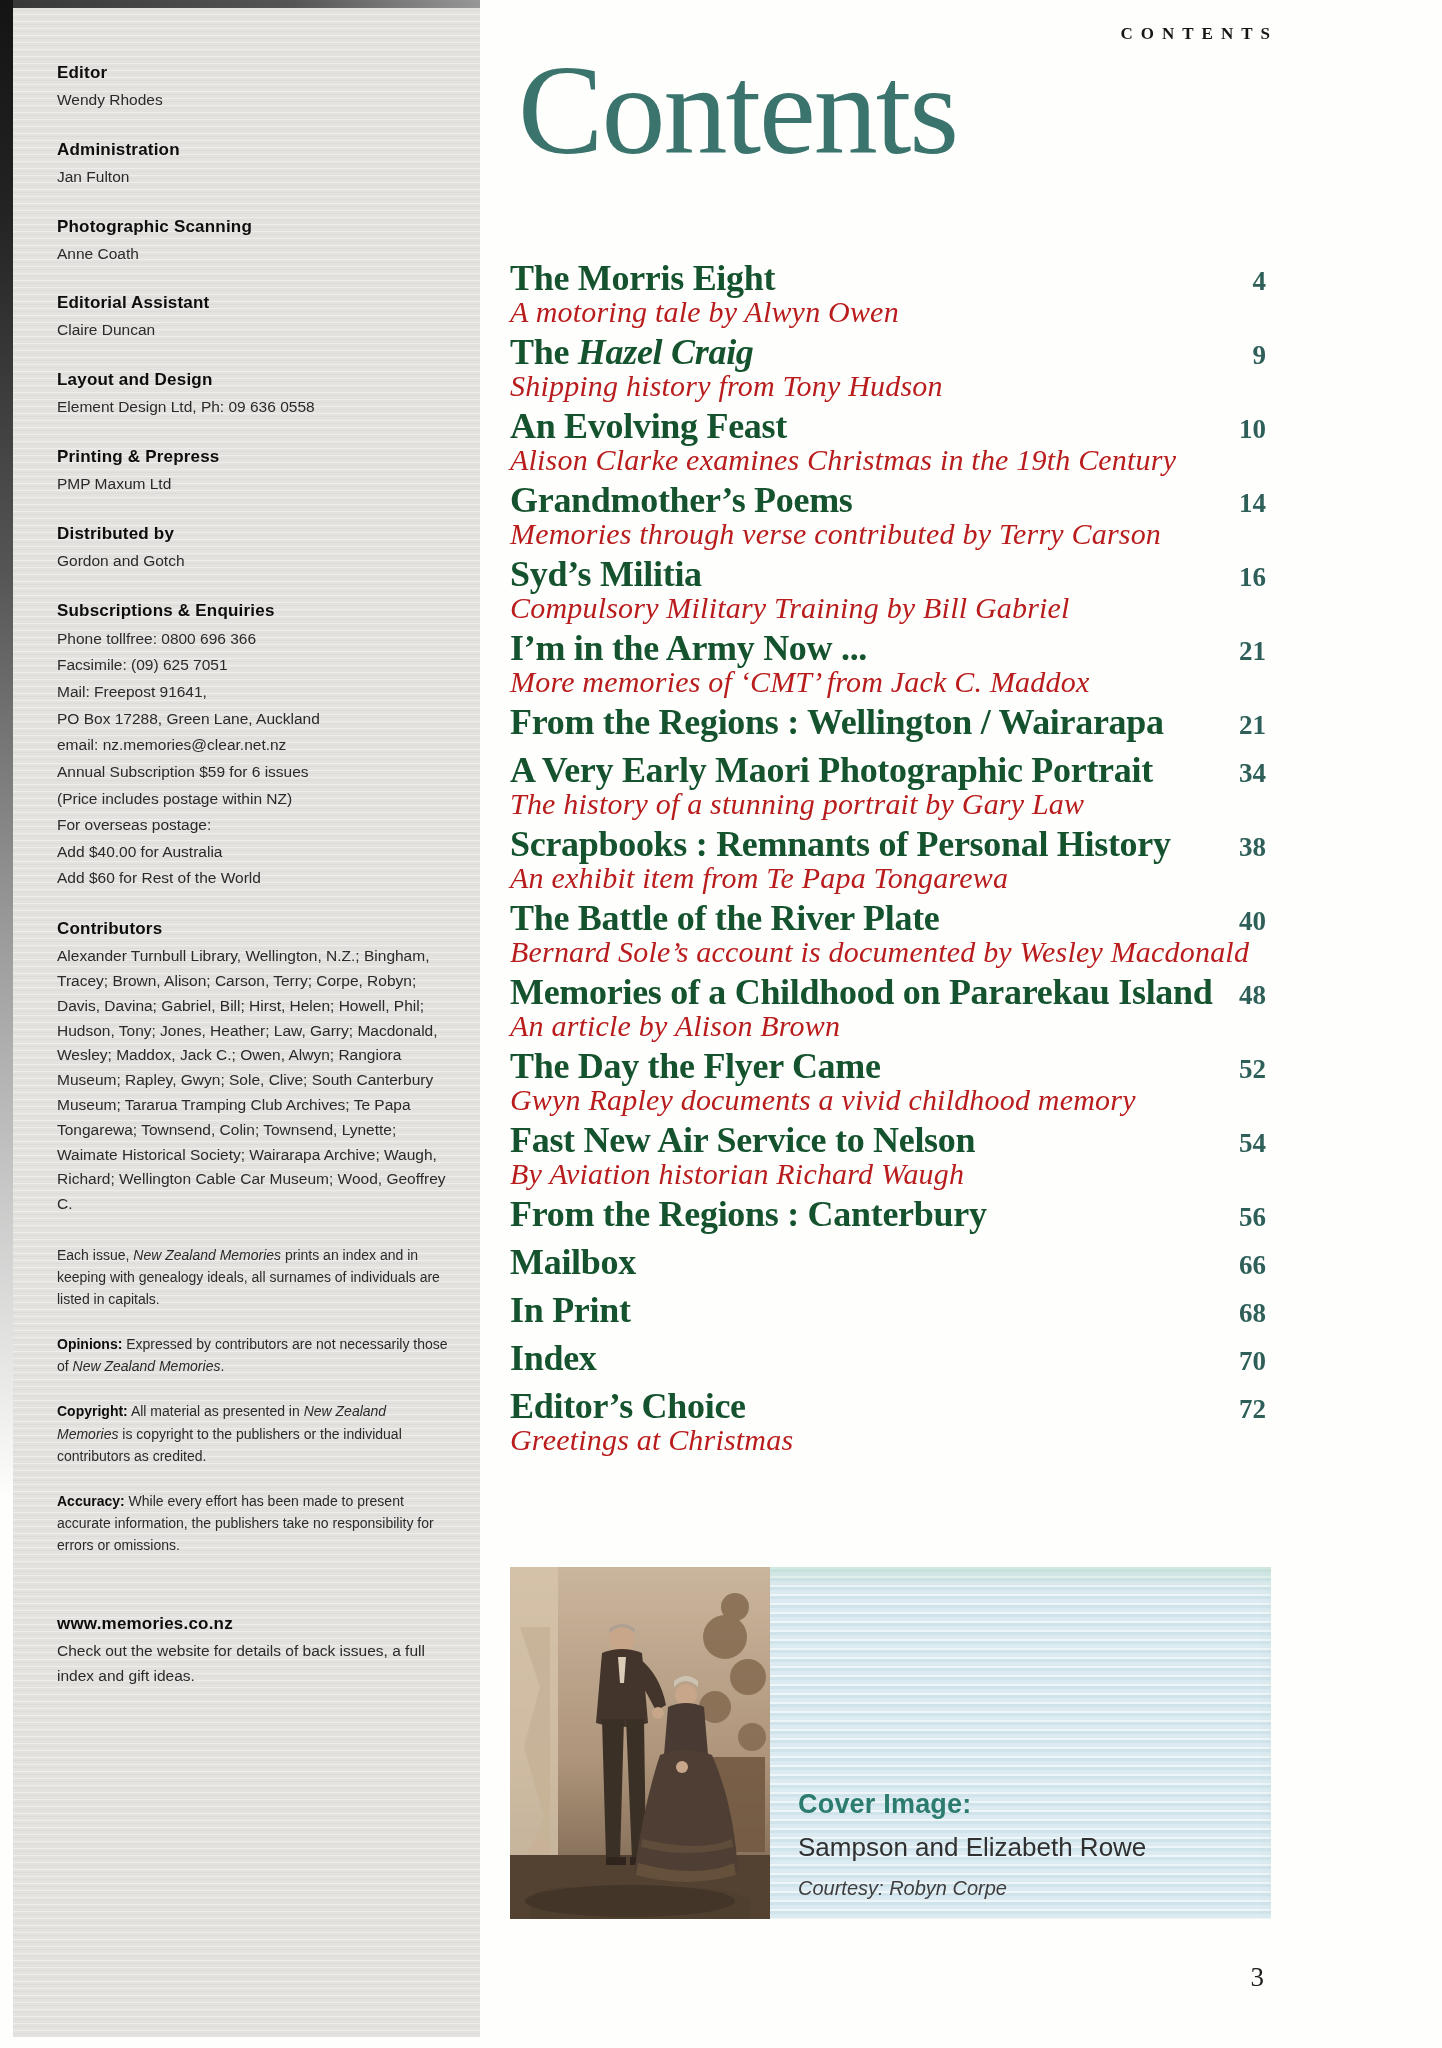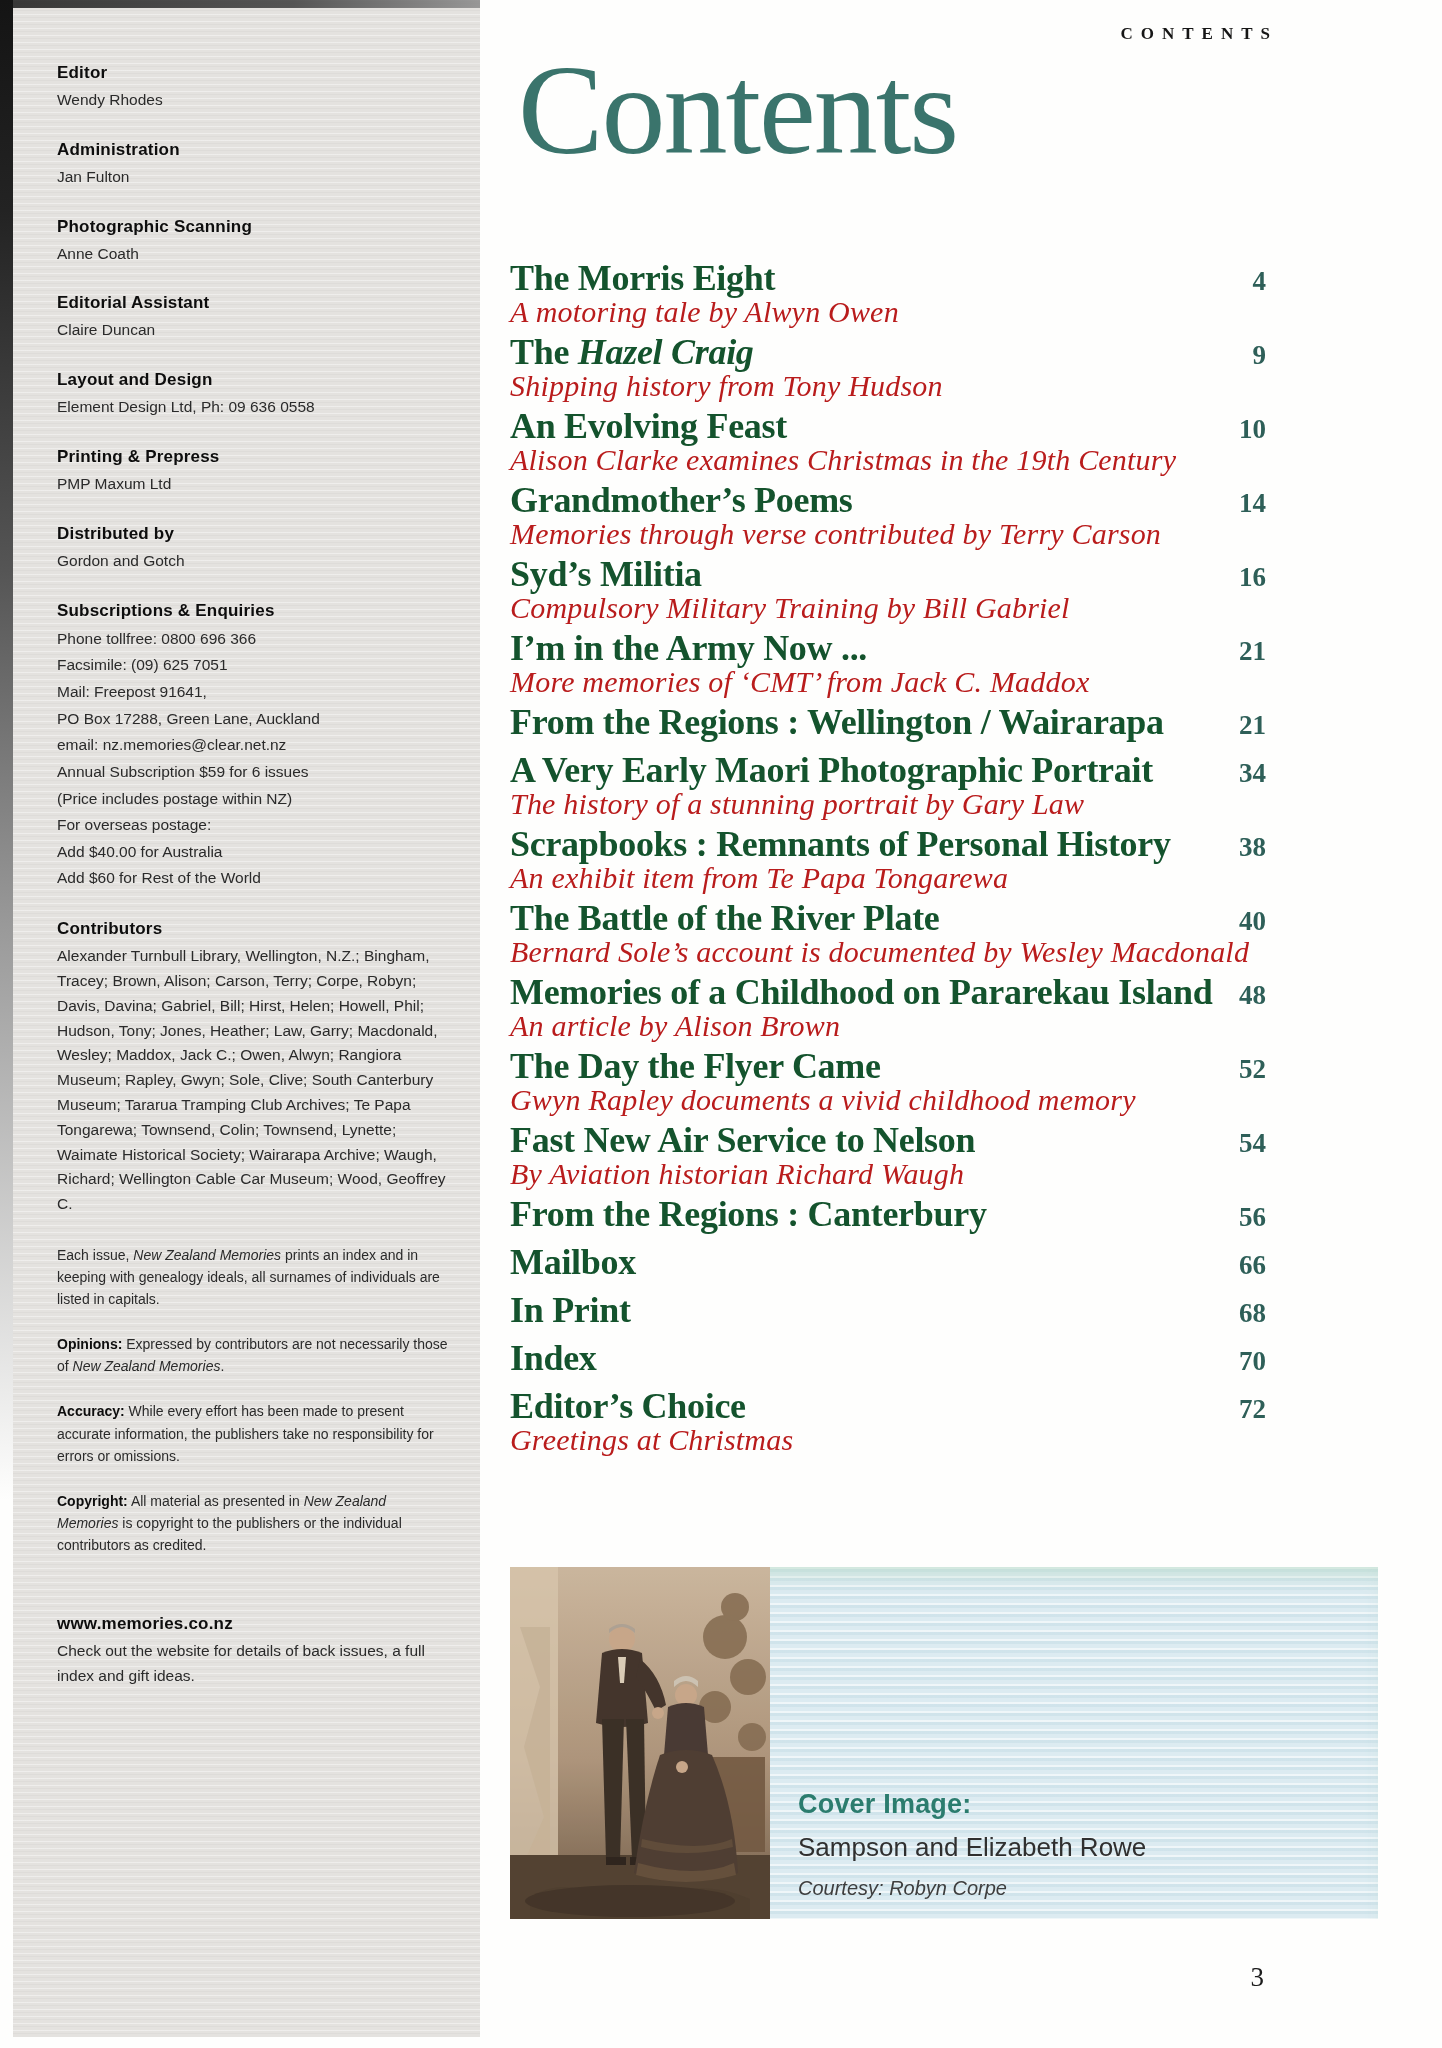--- a/index.html
+++ b/index.html
@@ -62,26 +62,27 @@
   .toc-page{
     font-family:"Liberation Serif",serif;font-weight:700;font-size:27px;
     color:#2e5f58;padding-right:6px;
   }
   .toc-sub{
     font-family:"Liberation Serif",serif;font-style:italic;font-size:30px;
     line-height:29px;color:#b91c1c;letter-spacing:.2px;
   }
   
   .cover-box{
-    position:absolute;left:0;top:1567px;width:868px;height:352px;
+    position:absolute;left:0;top:1567px;width:737px;height:352px;
     background-color:#dcebf1;
     background-image:repeating-linear-gradient(180deg,
       rgba(255,255,255,0.55) 0 2px,rgba(186,214,224,0.35) 2px 5px,
       rgba(255,255,255,0) 5px 9px);
     box-shadow:inset 0 16px 22px -12px rgba(188,221,203,0.9);
+    padding-left:24px;
   }
   .cover-photo{position:absolute;left:0;top:0;width:260px;height:352px;display:block;}
   .cover-caption{position:absolute;left:288px;top:222px;}
   .cover-label{font-size:27px;font-weight:bold;color:#2b7c6e;letter-spacing:.2px;}
   .cover-names{font-size:26px;color:#2f2f2f;margin-top:12px;}
   .cover-courtesy{font-size:20px;font-style:italic;color:#3e3e3e;margin-top:14px;}
   .page-number{
     position:absolute;right:16px;top:1962px;
     font-family:"Liberation Serif",serif;font-size:27px;color:#1d1d1d;
   }
@@ -137,22 +138,22 @@
           <div class="sb-line">Add $60 for Rest of the World</div>
         </div>
         <div class="sb-section">
           <div class="sb-heading">Contributors</div>
           <div class="sb-line">Alexander Turnbull Library, Wellington, N.Z.; Bingham, Tracey; Brown, Alison; Carson, Terry; Corpe, Robyn; Davis, Davina; Gabriel, Bill; Hirst, Helen; Howell, Phil; Hudson, Tony; Jones, Heather; Law, Garry; Macdonald, Wesley; Maddox, Jack C.; Owen, Alwyn; Rangiora Museum; Rapley, Gwyn; Sole, Clive; South Canterbury Museum; Tararua Tramping Club Archives; Te Papa Tongarewa; Townsend, Colin; Townsend, Lynette; Waimate Historical Society; Wairarapa Archive; Waugh, Richard; Wellington Cable Car Museum; Wood, Geoffrey C.</div>
         </div>
       </div>
     <div id="sidebar-paragraphs">
         <div class="sb-para"><span>Each issue, </span><span class="it">New Zealand Memories</span><span> prints an index and in keeping with genealogy ideals, all surnames of individuals are listed in capitals.</span></div>
         <div class="sb-para"><span class="lead">Opinions:</span><span> Expressed by contributors are not necessarily those of </span><span class="it">New Zealand Memories</span><span>.</span></div>
+        <div class="sb-para"><span class="lead">Copyright:</span><span> All material as presented in </span><span class="it">New Zealand Memories</span><span> is copyright to the publishers or the individual contributors as credited.</span></div>
         <div class="sb-para"><span class="lead">Accuracy:</span><span> While every effort has been made to present accurate information, the publishers take no responsibility for errors or omissions.</span></div>
-        <div class="sb-para"><span class="lead">Copyright:</span><span> All material as presented in </span><span class="it">New Zealand Memories</span><span> is copyright to the publishers or the individual contributors as credited.</span></div>
       </div>
     <div class="website">
       <div class="sb-heading">www.memories.co.nz</div>
       <div class="sb-line">Check out the website for details of back issues, a full index and gift ideas.</div>
     </div>
   </aside>
 
   <main class="main">
     <div class="mini-header">CONTENTS</div>
     <h1 class="big-title">Contents</h1>

